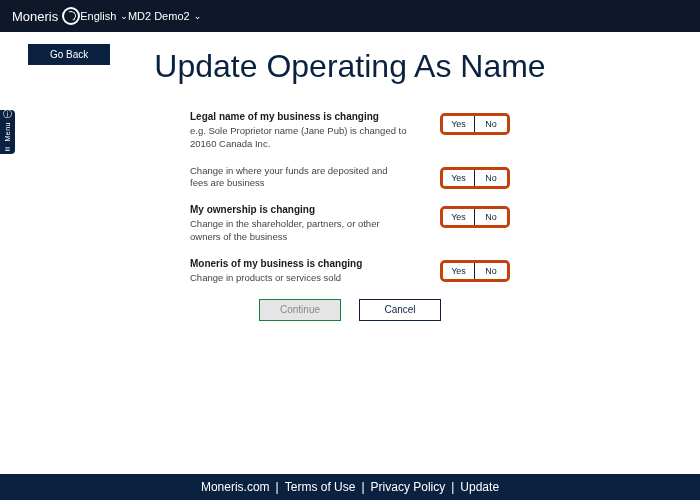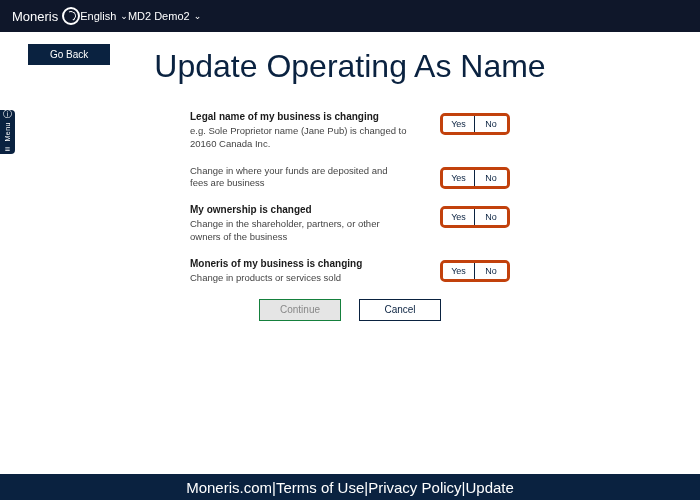--- a/index.html
+++ b/index.html
@@ -22,21 +22,21 @@
     .q-text { flex: 1; }
     .q-title { font-size: 10px; font-weight: bold; color: #1a1a1a; margin-bottom: 3px; }
     .q-desc { font-size: 9.5px; color: #444; line-height: 1.35; }
     .yn-group { display: flex; border: 3px solid #c2410c; border-radius: 5px; overflow: hidden; flex-shrink: 0; margin-top: 2px; }
     .yn-btn { width: 32px; height: 16px; font-size: 9px; display: flex; align-items: center; justify-content: center; background: #fff; color: #0a2240; cursor: pointer; }
     .yn-btn:first-child { border-right: 1px solid #0a2240; }
     .actions { display: flex; justify-content: center; gap: 18px; margin-top: 8px; }
     .btn { width: 82px; height: 22px; font-size: 10px; display: flex; align-items: center; justify-content: center; cursor: pointer; }
     .btn-continue { background: #e5e5e5; color: #888; border: 1px solid #15803d; cursor: not-allowed; }
     .btn-cancel { background: #fff; color: #0a2240; border: 1px solid #0a2240; }
-    .footer { background: #0a2240; height: 26px; display: flex; align-items: center; justify-content: center; color: #fff; font-size: 15px; }
+    .footer { background: #0a2240; height: 26px; display: flex; align-items: center; justify-content: center; color: #fff; font-size: 12px; gap: 6px; }
     .footer a { color: #fff; text-decoration: none; cursor: pointer; }
     .footer-sep { color: #fff; }
   </style>
 </head>
 <body>
 
 <div class="header">
   <div class="logo">
     <span>Moneris</span>
     <span class="logo-mark"></span>
@@ -81,21 +81,21 @@
         <div class="q-desc">Change in where your funds are deposited and fees are business</div>
       </div>
       <div class="yn-group">
         <div class="yn-btn">Yes</div>
         <div class="yn-btn">No</div>
       </div>
     </div>
 
     <div class="question">
       <div class="q-text">
-        <div class="q-title">My ownership is changed</div>
+        <div class="q-title">My ownership is changing</div>
         <div class="q-desc">Change in the shareholder, partners, or other owners of the business</div>
       </div>
       <div class="yn-group">
         <div class="yn-btn">Yes</div>
         <div class="yn-btn">No</div>
       </div>
     </div>
 
     <div class="question">
       <div class="q-text">

